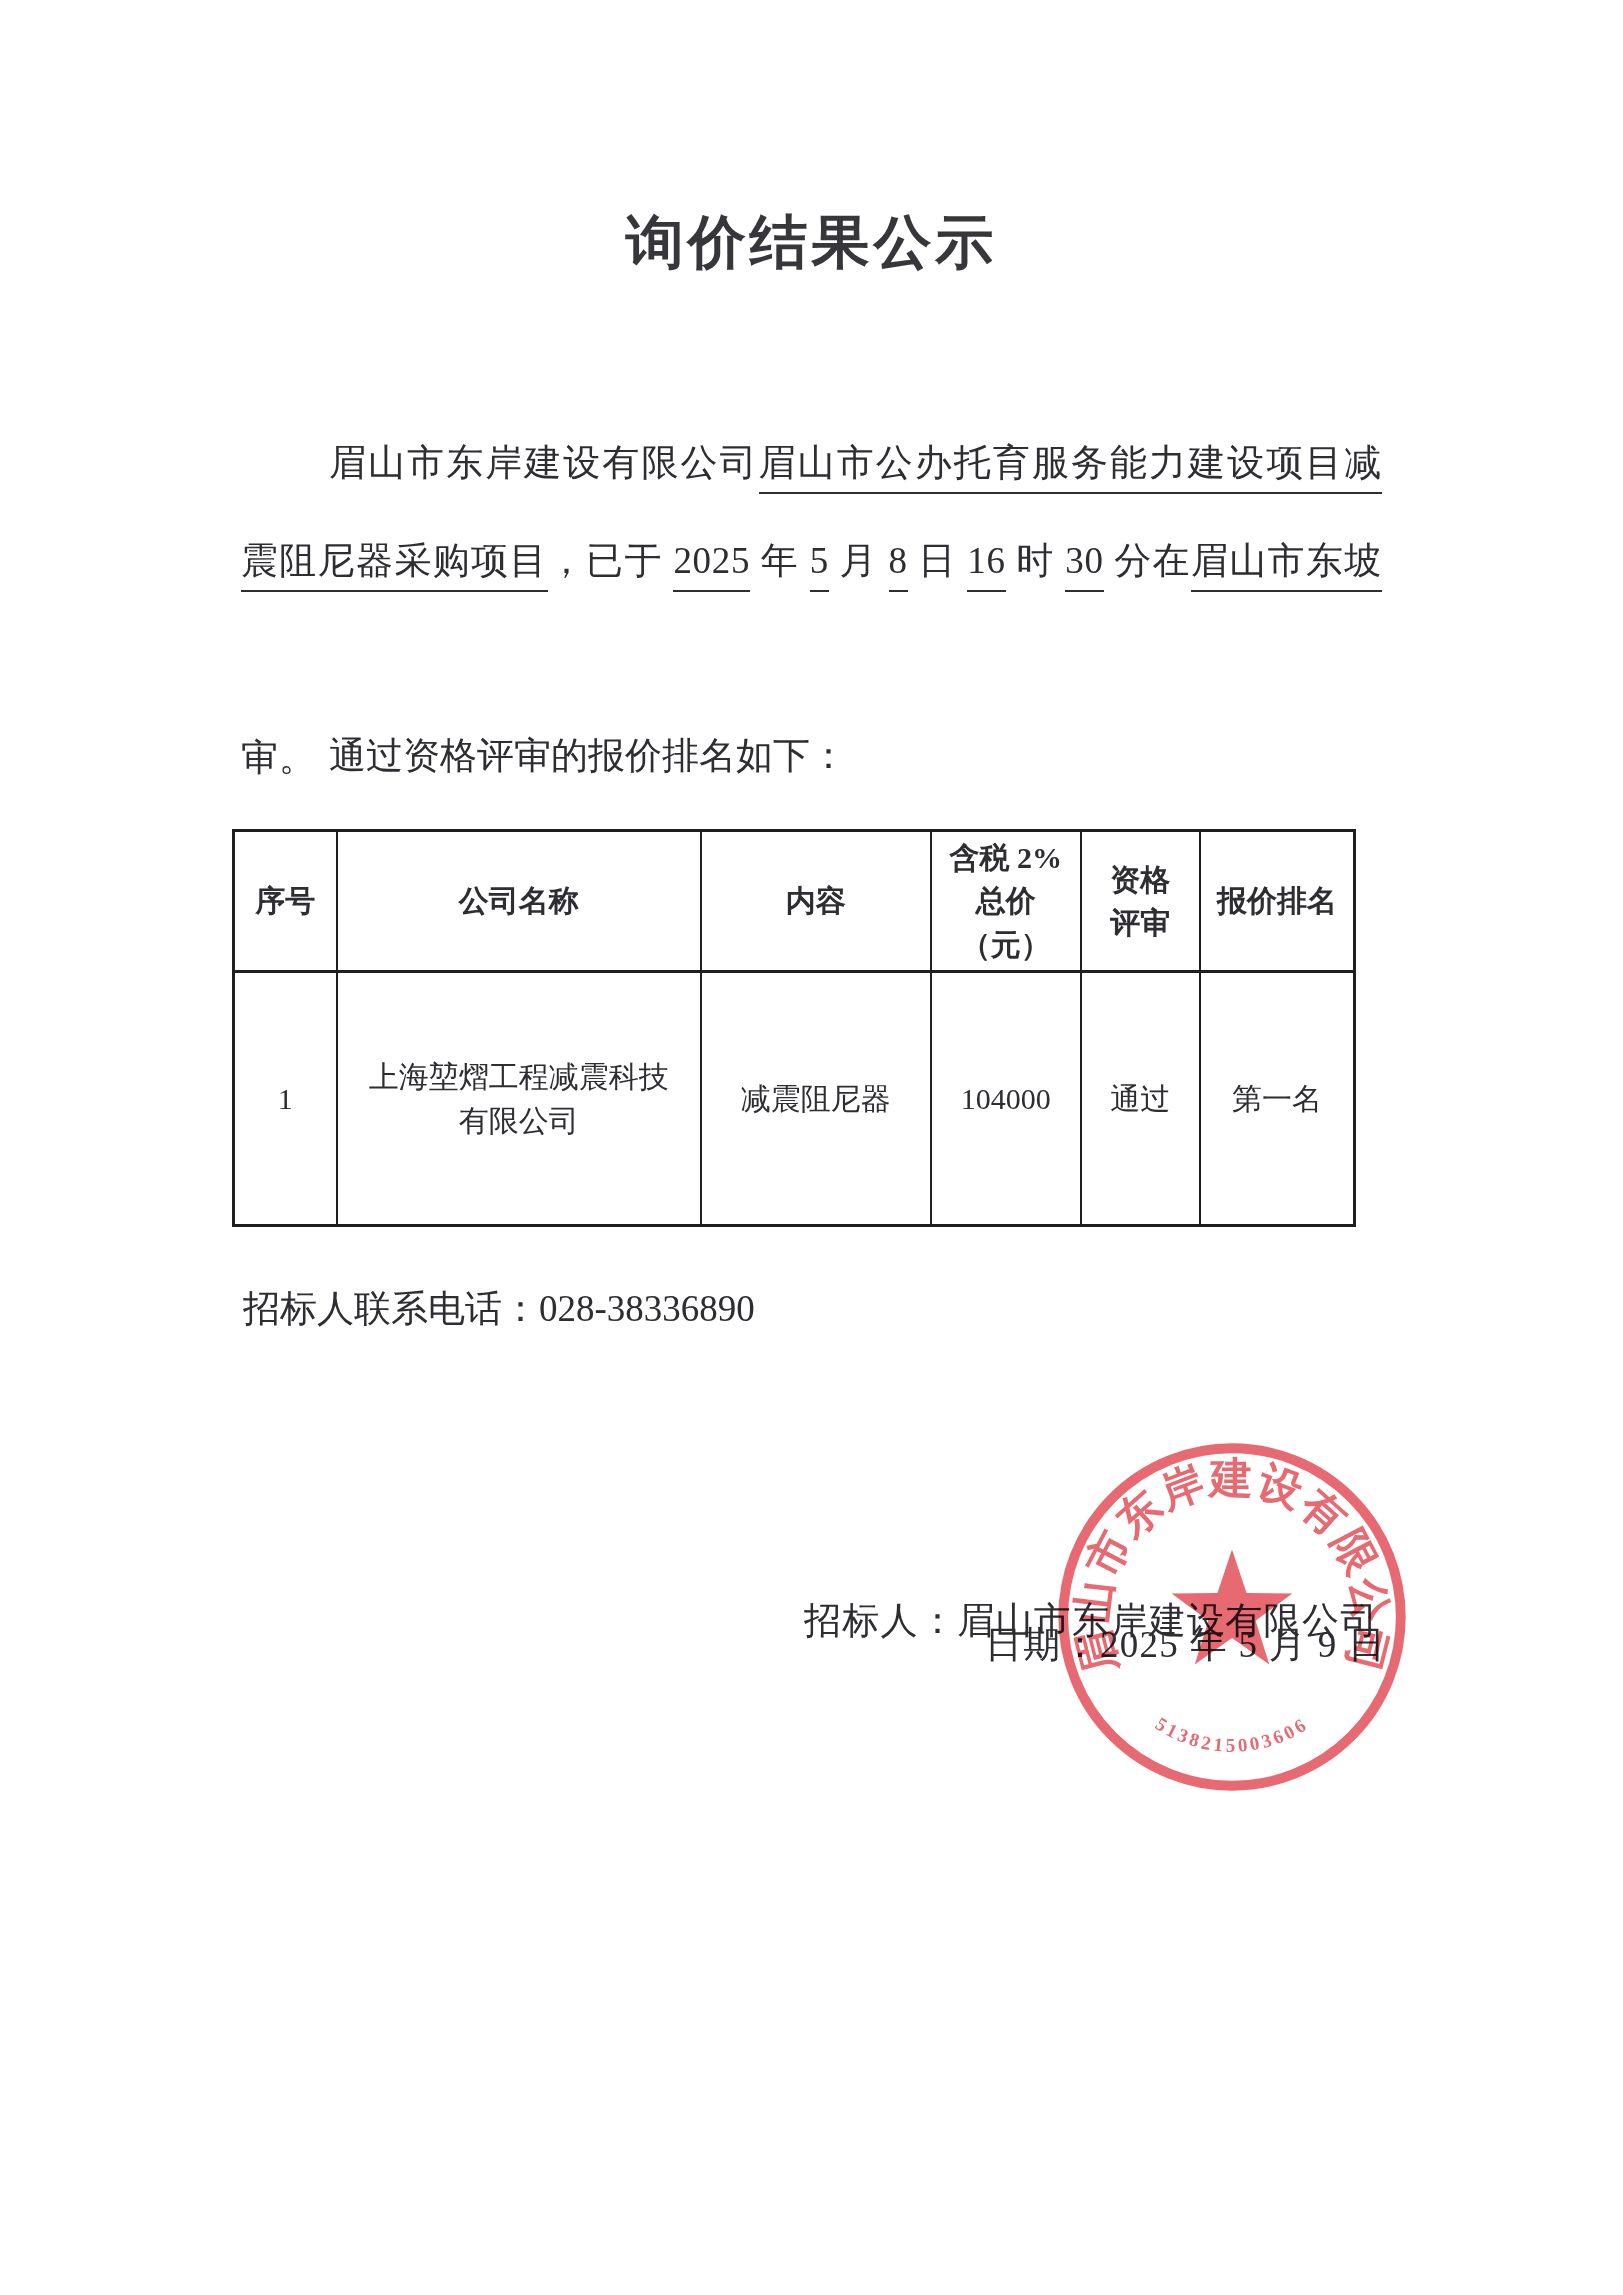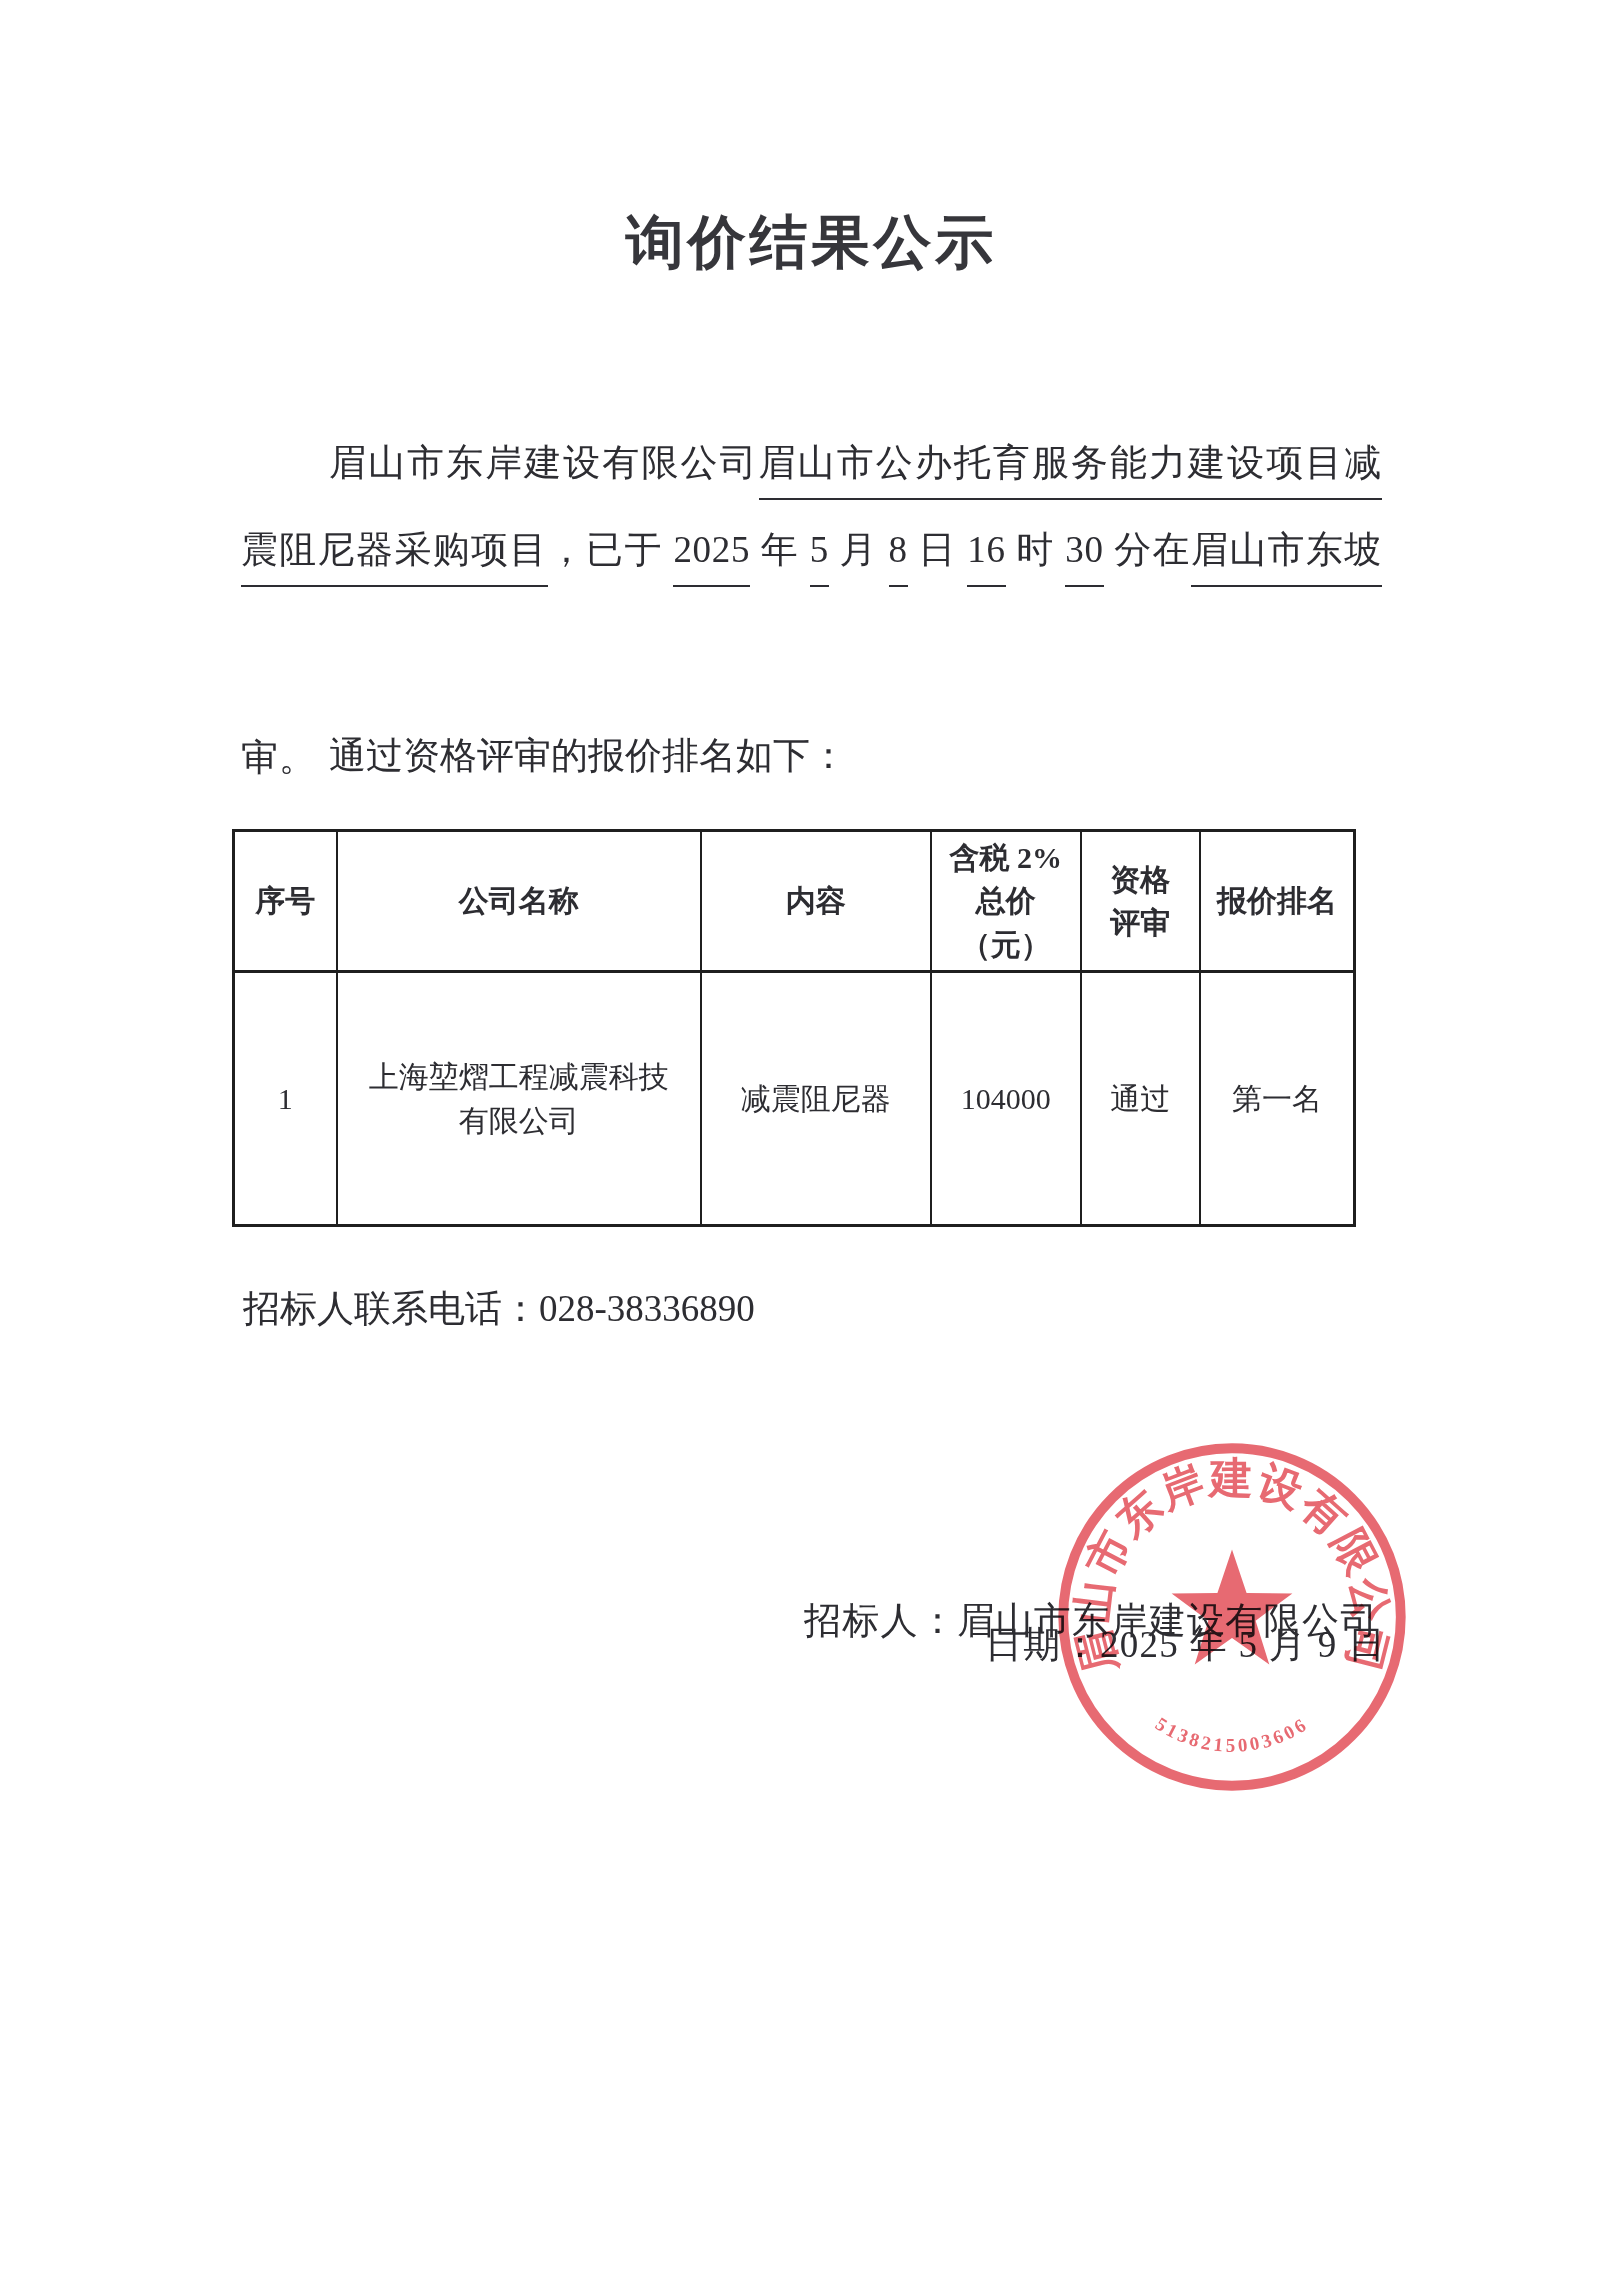--- a/index.html
+++ b/index.html
@@ -38,26 +38,26 @@
     text-align: justify;
     text-align-last: justify;
     letter-spacing: 0.7px;
     white-space: nowrap;
   }
   .para-line.no-justify {
     text-align: left;
     text-align-last: left;
   }
   .line-1 { top: 441px; text-indent: 88px; }
-  .line-2 { top: 528px; }
+  .line-2 { top: 539px; }
   .line-3 { top: 638px; }
   .line-4 { top: 736px; }
   .u {
     border-bottom: 2px solid #2d2d32;
-    padding-bottom: 15px;
+    padding-bottom: 9px;
   }
   .ranking-intro {
     position: absolute;
     left: 241px;
     top: 734px;
     width: 1141px;
     font-size: 37px;
     line-height: 1.2;
     text-indent: 88px;
   }

